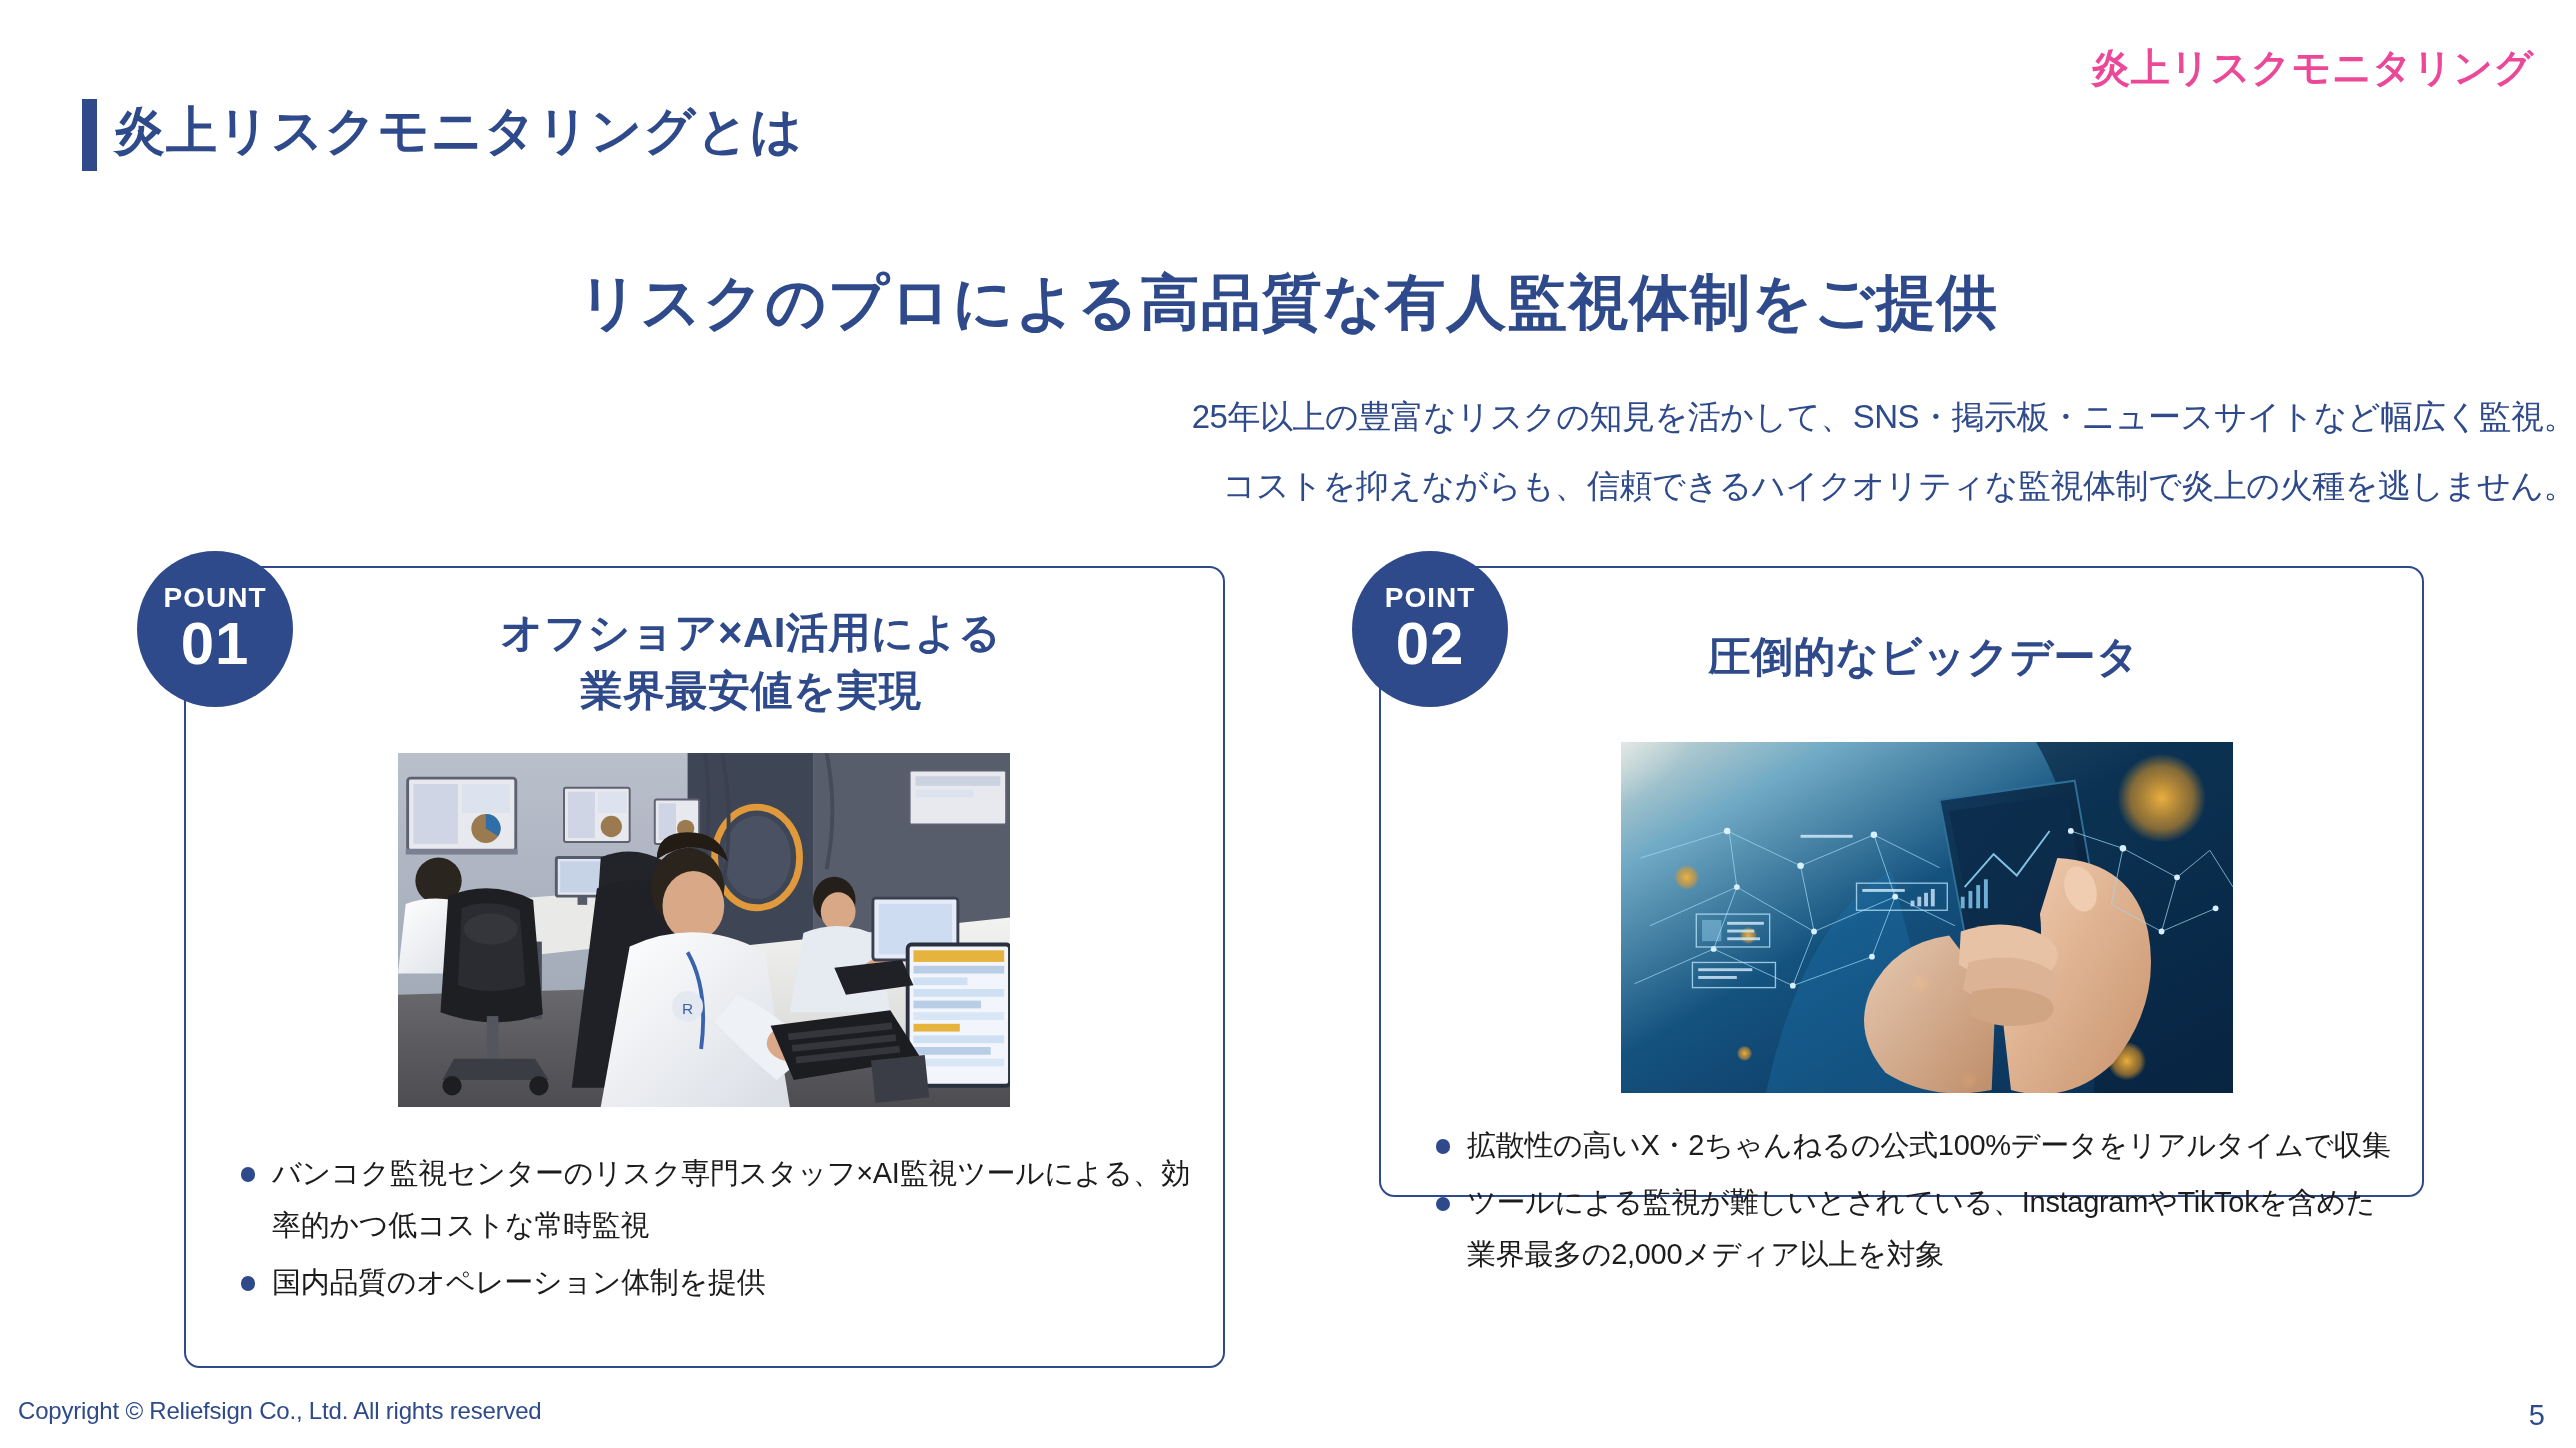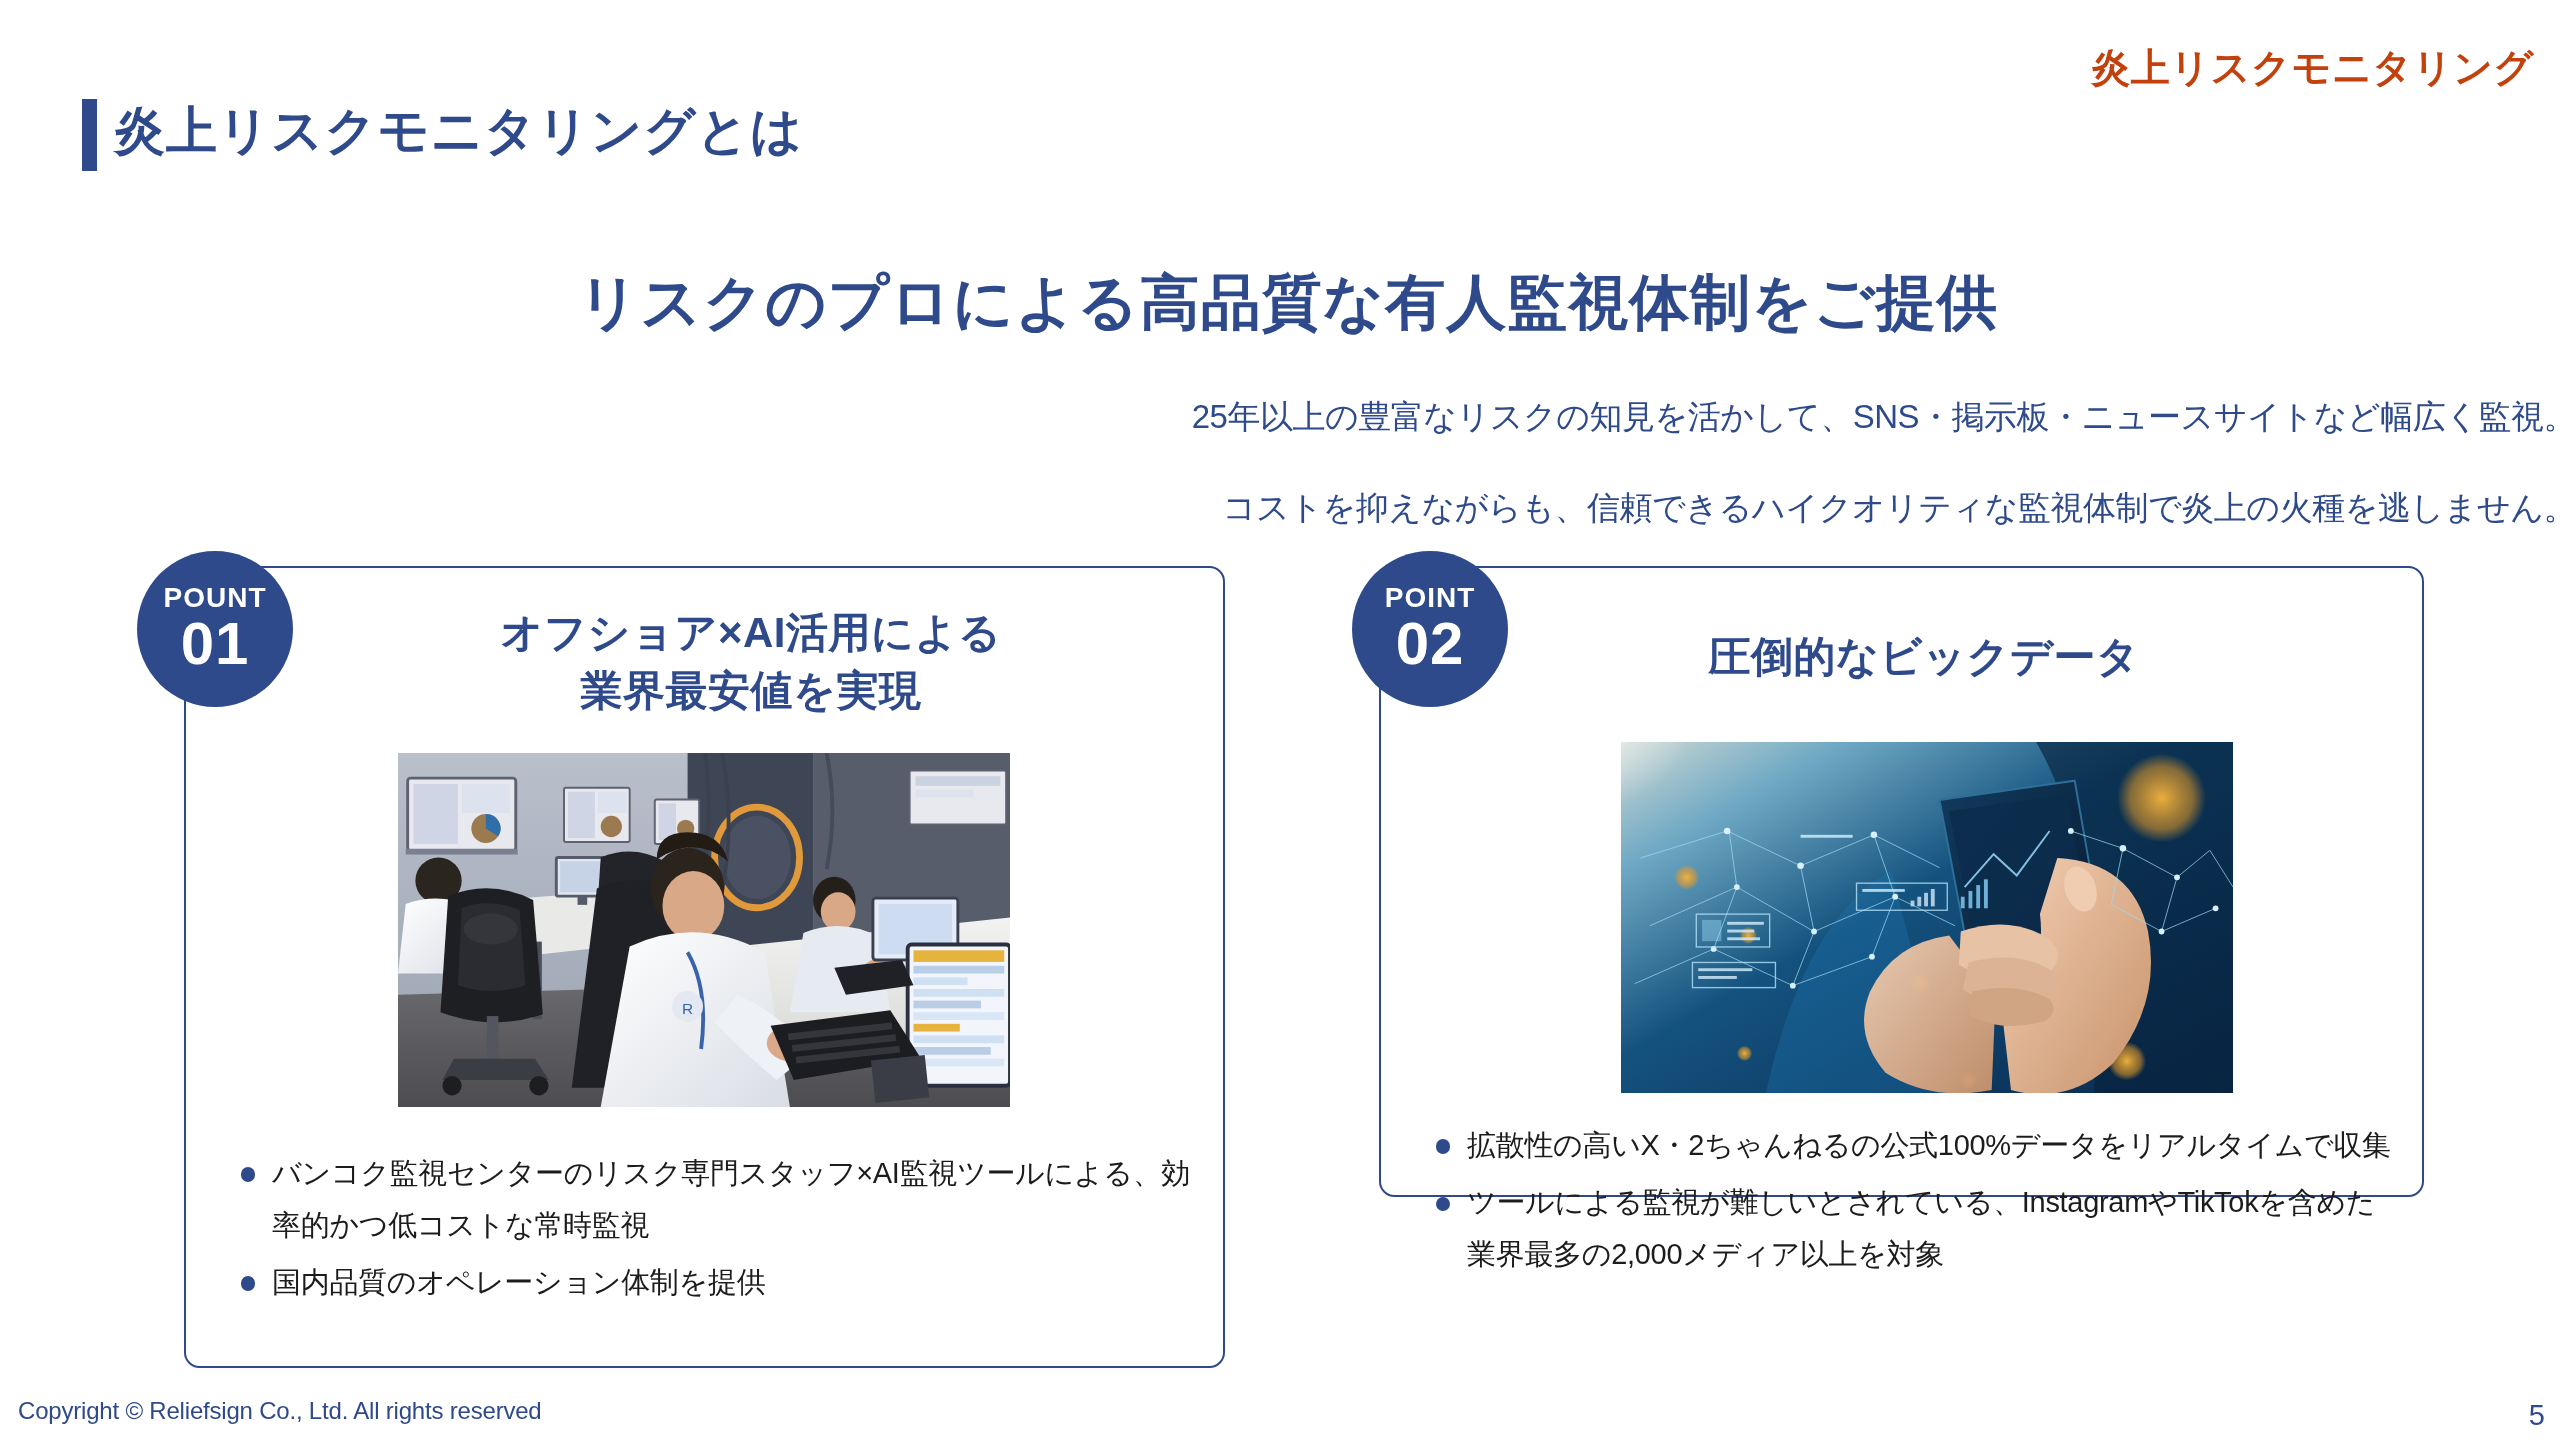--- a/index.html
+++ b/index.html
@@ -23,40 +23,40 @@
   }
   .hdr-title {
     position: absolute; left: 114px; top: 97px;
     font-size: 51px; font-weight: 700;
     color: #2E4A8B; letter-spacing: 1px;
     white-space: nowrap;
   }
   .hdr-right {
     position: absolute; right: 42px; top: 41px;
     font-size: 39px; font-weight: 700;
-    color: #c2410c; letter-spacing: 0.5px;
+    color: #ec4899; letter-spacing: 0.5px;
     white-space: nowrap;
     font-family: Liberation Mono, monospace;
   }
 
   
   .lead-title {
     position: absolute; left: 0; top: 263px; width: 2576px;
     text-align: center;
     font-size: 60px; font-weight: 700;
     color: #2E4A8B; letter-spacing: 1px;
   }
   .lead-sub {
     position: absolute; left: 0; width: 2576px;
     text-align: right;
     font-size: 33px; font-weight: 400;
     color: #2E4A8B; letter-spacing: -0.5px;
   }
   .lead-sub.l1 { top: 395px; }
-  .lead-sub.l2 { top: 464px; margin-top: 22px; }
+  .lead-sub.l2 { top: 464px; }
 
   
   .card {
     position: absolute;
     border: 2.9px solid #2E4A8B;
     border-radius: 15.5px;
     background: #ffffff;
   }
   #card1 { left: 184px; top: 566px; width: 1041px; height: 802px; }
   #card2 { left: 1379px; top: 566px; width: 1045px; height: 631px; }

